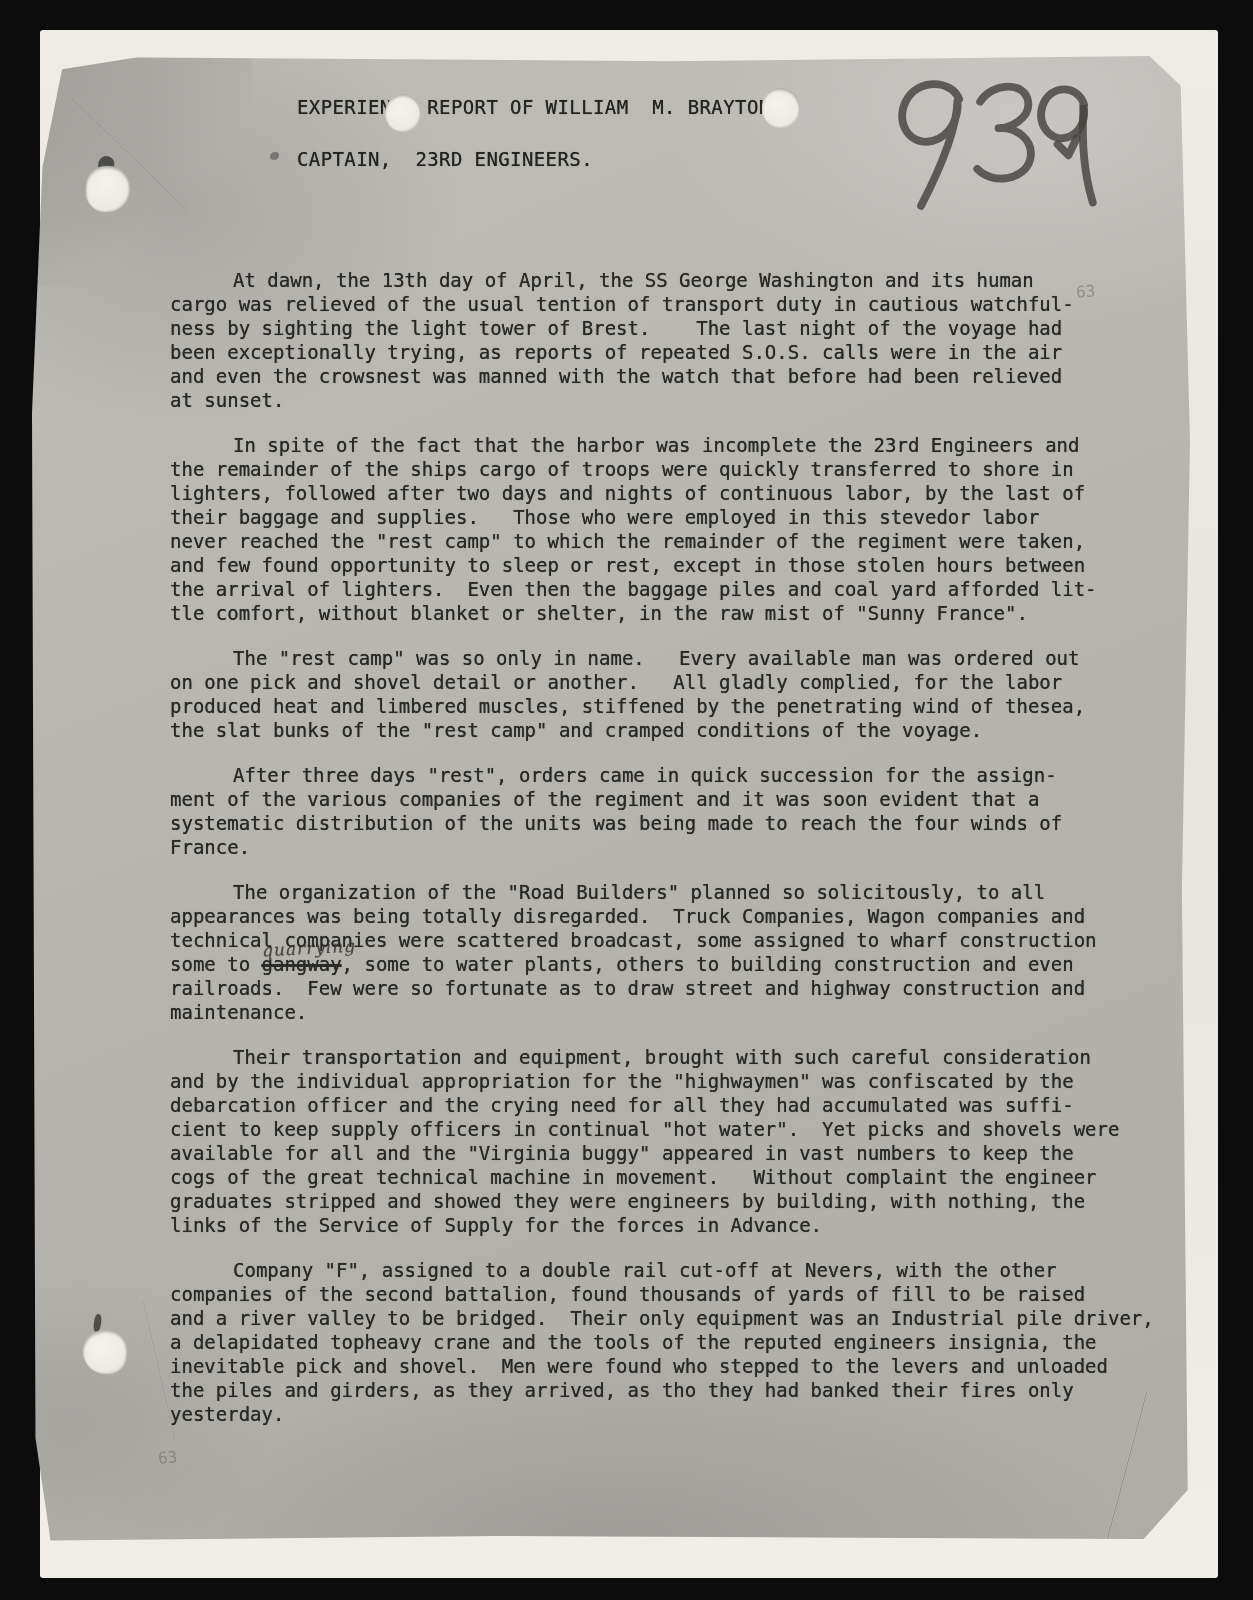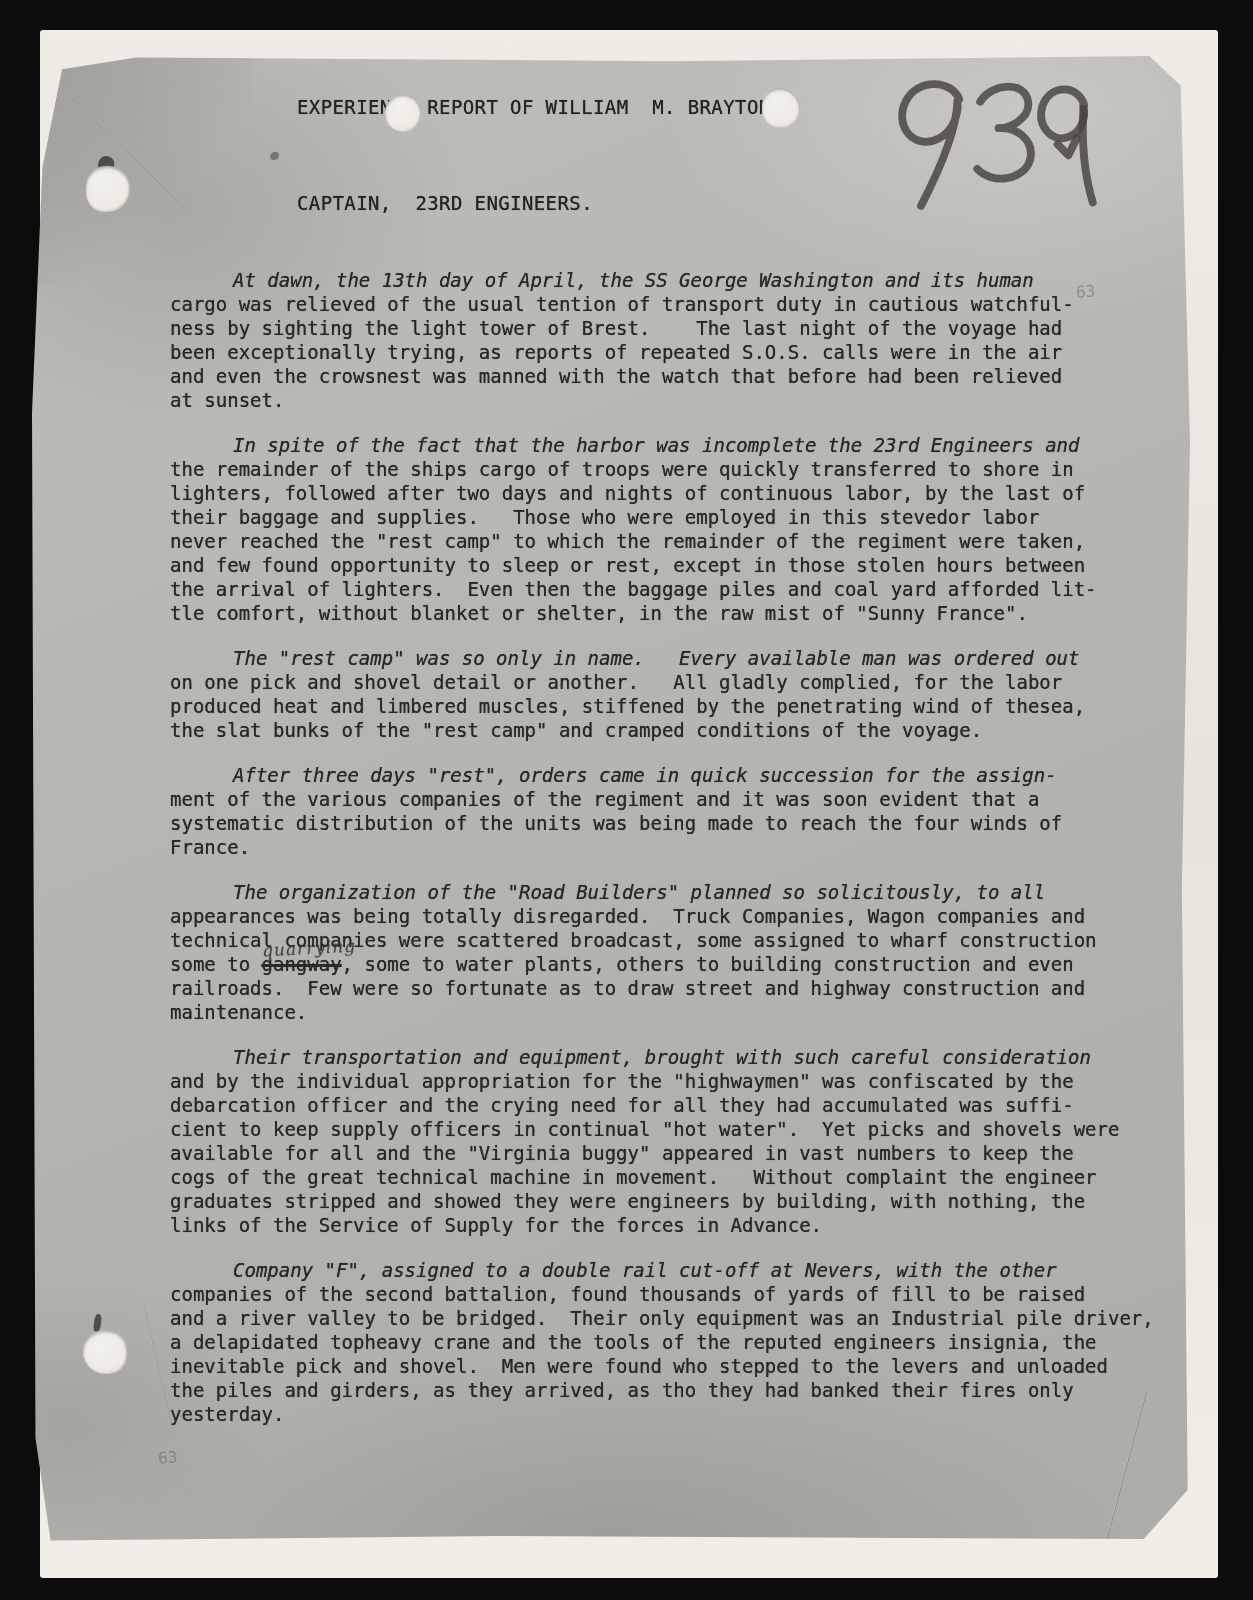--- a/index.html
+++ b/index.html
@@ -30,25 +30,25 @@
   }
   
   .typed{
     color:#282826;
     font-size:19px;
     text-shadow:0 0 0.7px rgba(35,35,32,0.85);
     white-space:pre;
   }
   .title-line{position:absolute;left:265px;letter-spacing:0.4px;color:#232321;}
   .t1{top:40px;}
-  .t2{top:92px;margin-top:44px;}
+  .t2{top:92px;}
   .body-text{position:absolute;left:138px;top:212px;width:1010px;}
   .para{margin:0 0 21px 0;}
   .line{height:24px;line-height:24px;}
-  .line.first{padding-left:63px;font-style:italic;}
+  .line.first{padding-left:63px;}
   
   .struck-wrap{position:relative;display:inline-block;}
   .struck{text-decoration:line-through;text-decoration-thickness:2.5px;text-decoration-color:rgba(42,42,40,0.85);}
   .hand-correction{
     position:absolute;left:0px;top:-16px;
     font-family:"DejaVu Serif", serif;font-style:italic;
     font-size:17px;color:#35332f;opacity:0.85;
     transform:rotate(-3deg);letter-spacing:1px;white-space:nowrap;
     text-shadow:0 0 1px rgba(50,48,44,0.5);
   }

